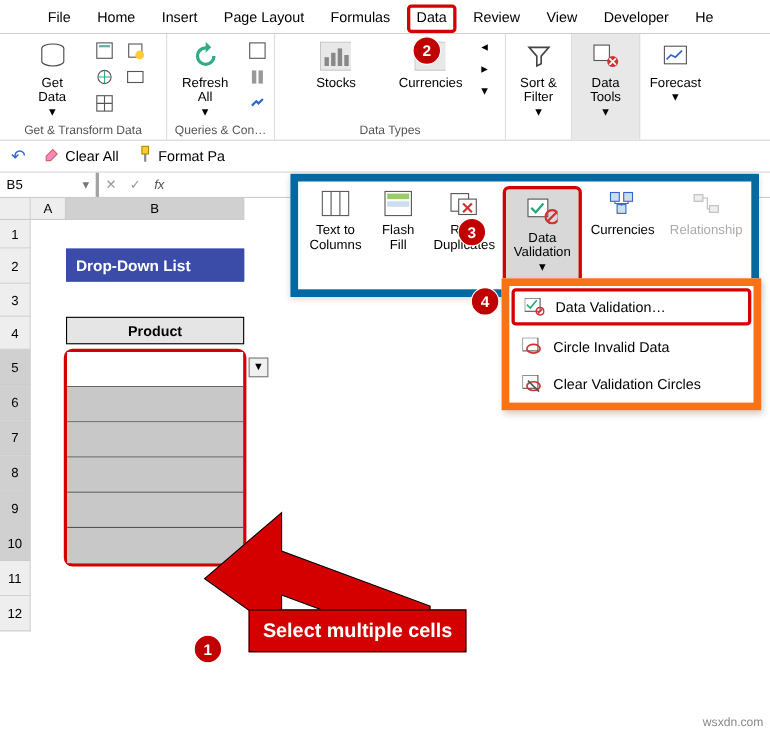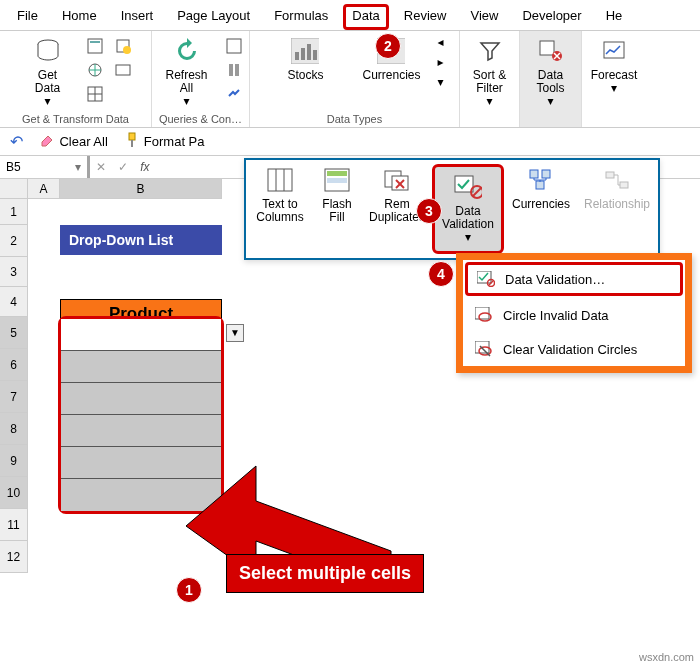--- a/index.html
+++ b/index.html
@@ -13,20 +13,21 @@
     height: 669px;
     overflow: hidden;
     position: relative;
   }
   .tabs {
     display: flex;
     gap: 6px;
     padding: 4px 16px 0 8px;
     border-bottom: 1px solid #ccc;
     background: #fff;
+    justify-content: center;
   }
   .tab {
     padding: 4px 9px;
     font-size: 13px;
     cursor: pointer;
     border-bottom: 3px solid transparent;
   }
   .tab.active {
     border-bottom: 3px solid #107c41;
   }
@@ -107,25 +108,25 @@
   }
   .tb-item {
     display: flex;
     align-items: center;
     gap: 4px;
     cursor: pointer;
     font-size: 13px;
   }
   .secondary-ribbon {
     position: absolute;
-    left: 244px;
+    left: 264px;
     top: 158px;
     display: flex;
     background: #fff;
-    border: 2px solid #0369a1;
+    border: 7px solid #0369a1;
     box-shadow: 0 2px 6px rgba(0,0,0,0.15);
     z-index: 5;
     padding: 4px 2px;
   }
   .dropdown-menu {
     position: absolute;
     left: 456px;
     top: 253px;
     width: 236px;
     background: #fff;
@@ -220,27 +221,26 @@
     color: #fff;
     font-weight: bold;
     font-size: 14px;
     padding: 6px 8px;
     border: 1px solid #3b4ba8;
   }
   .product-header {
     position: absolute;
     left: 32px;
     width: 162px;
-    background: #f97316;
+    background: #e5e5e5;
     border: 1px solid #000;
     text-align: center;
     font-weight: bold;
-    font-size: 17px;
+    font-size: 13px;
     padding: 4px 0;
-    margin-top: 12px;
   }
   .sel-box {
     position: absolute;
     left: 30px;
     width: 166px;
     border: 3px solid #d40000;
     border-radius: 8px;
     z-index: 3;
   }
   .sel-cell {

